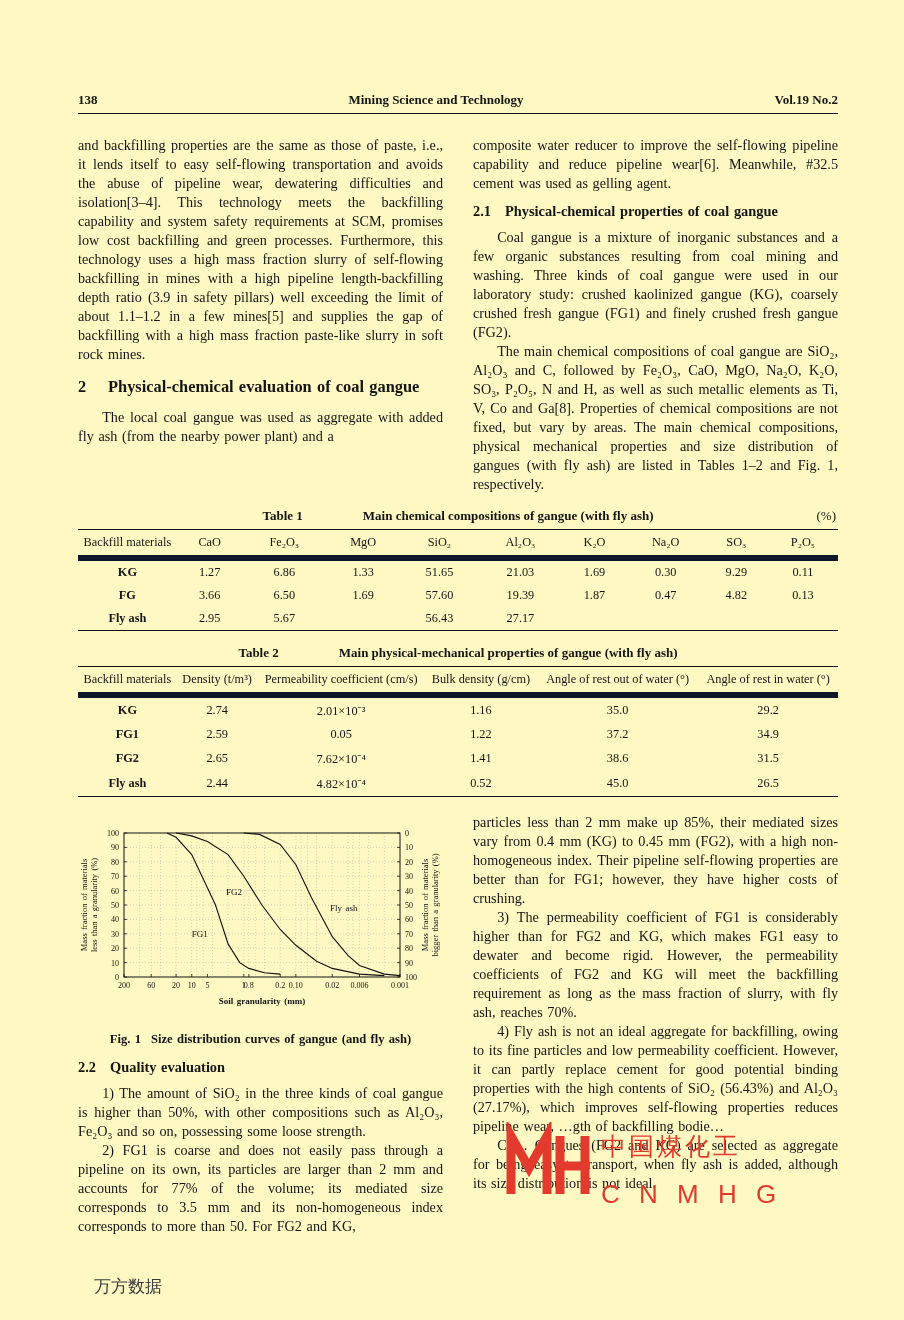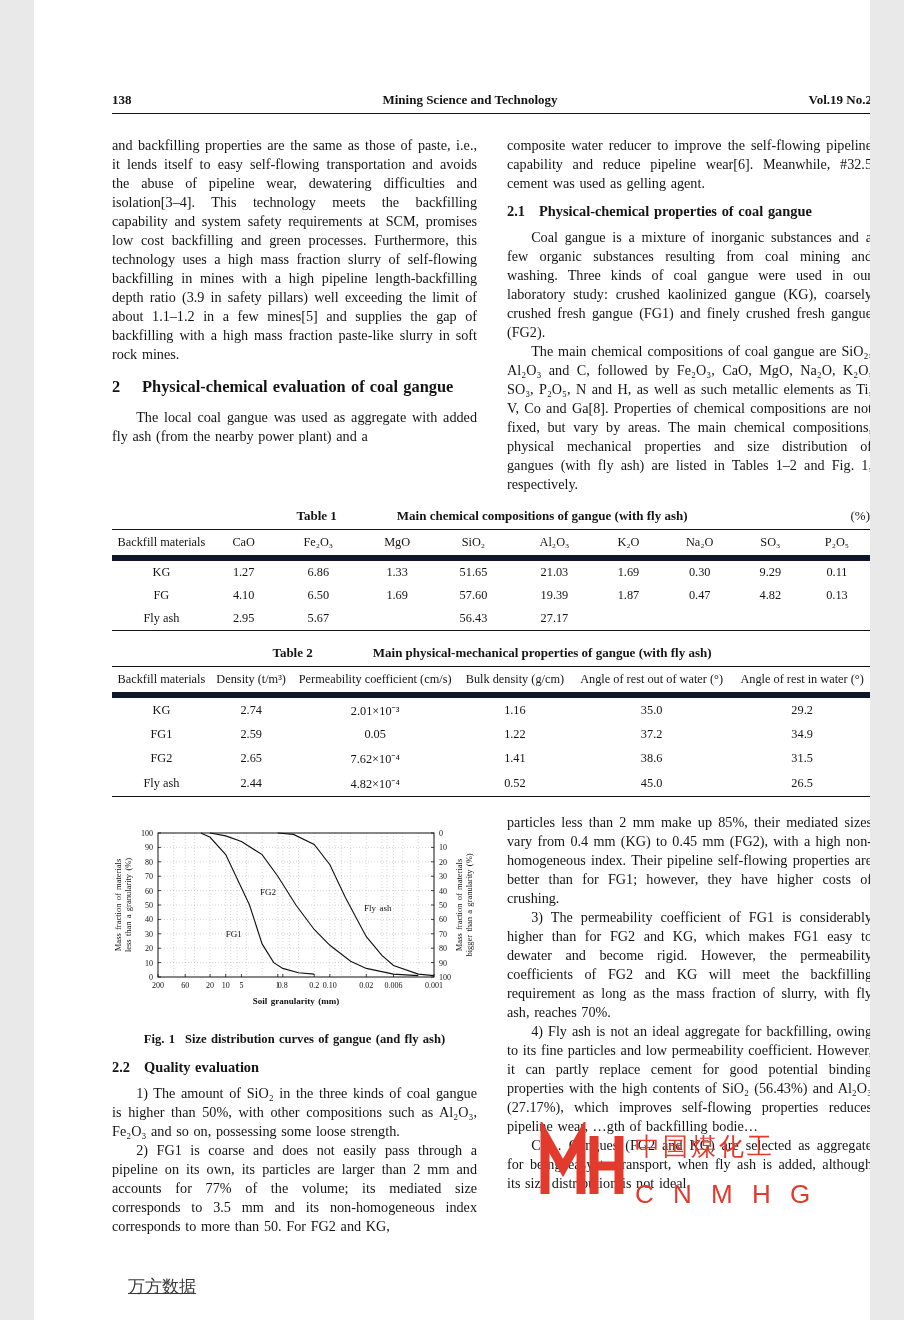--- a/index.html
+++ b/index.html
@@ -1,16 +1,16 @@
 <!DOCTYPE html>
 <html><head>
 <meta charset="utf-8">
 <style>
   html,body{margin:0;padding:0;background:#e9e9e9;}
-  .page{position:relative;width:836px;height:1320px;background:#ffffff;overflow:hidden;
+  .page{position:relative;width:904px;height:1320px;background:#fef9c3;overflow:hidden;
         font-family:"Liberation Serif",serif;color:#141414;margin:0 auto;}
   .inner{padding:92px 66px 0 78px;width:760px;box-sizing:content-box;}
   .pg-header{display:flex;justify-content:space-between;align-items:flex-end;
              font-size:13px;font-weight:bold;border-bottom:1.4px solid #111;padding-bottom:5px;}
   .two-col{display:flex;gap:30px;margin-top:22px;}
   .col{width:365px;font-size:14.2px;line-height:19px;text-align:justify;word-spacing:0.08em;}
   .col p{margin:0;text-indent:1.7em;}
   .col p.noindent{text-indent:0;}
   .sec-h1{display:flex;font-weight:bold;font-size:16.4px;line-height:22px;margin:12px 0 10px;}
   .sec-h1 .h-num{min-width:30px;}
@@ -18,34 +18,34 @@
   .sec-h2 .h-num{min-width:32px;}
   .tbl-caption{position:relative;display:flex;justify-content:center;font-size:13px;
                font-weight:bold;margin:14px 0 5px;gap:48px;}
   .tbl-caption .cap-label{margin-right:12px;}
   .tbl-caption .unit{position:absolute;right:2px;top:0;font-weight:normal;}
   table{width:100%;border-collapse:collapse;font-size:12.3px;
         border-top:1.6px solid #111;border-bottom:1.6px solid #111;}
   thead tr{border-bottom:6px solid #0f172a;}
   th{font-weight:normal;padding:5px 2px;text-align:center;}
   td{padding:4px 2px;text-align:center;}
-  td:first-child{font-weight:normal;}
+  td:first-child{font-weight:bold;}
   #t1 th:first-child,#t2 th:first-child{width:13%;}
   #t2 th:nth-child(3){width:22%;}
   .figure{margin-top:12px;}
   svg text{font-family:"Liberation Serif",serif;fill:#111;}
   .fcaption{display:flex;justify-content:center;font-size:12.6px;font-weight:bold;margin:4px 0 2px;}
   .fcaption .cap-label{margin-right:10px;}
   .row2{margin-top:16px;}
   .wm{position:absolute;left:503px;top:1122px;display:flex;align-items:flex-start;color:#e23a2c;pointer-events:none;}
   .wm-texts{margin-left:10px;padding-top:8px;}
   .wm-cn{font-size:25px;letter-spacing:3px;font-family:"DejaVu Sans",sans-serif;}
   .wm-latin{font-size:26px;letter-spacing:6px;margin-top:16px;font-family:"Liberation Sans",sans-serif;}
   .wanfang{position:absolute;left:94px;top:1275px;font-size:17px;color:#3a3a3a;
-           font-family:"DejaVu Sans",sans-serif;text-decoration:underline;}
+           font-family:"DejaVu Sans",sans-serif;}
 </style>
 </head>
 <body>
 
 <div class="page">
   <div class="inner">
 
     <div class="pg-header">
       <span>138</span>
       <span>Mining Science and Technology</span>
@@ -100,21 +100,21 @@
             <td>1.33</td>
             <td>51.65</td>
             <td>21.03</td>
             <td>1.69</td>
             <td>0.30</td>
             <td>9.29</td>
             <td>0.11</td>
           </tr>
           <tr>
             <td>FG</td>
-            <td>4.10</td>
+            <td>3.66</td>
             <td>6.50</td>
             <td>1.69</td>
             <td>57.60</td>
             <td>19.39</td>
             <td>1.87</td>
             <td>0.47</td>
             <td>4.82</td>
             <td>0.13</td>
           </tr>
           <tr>

